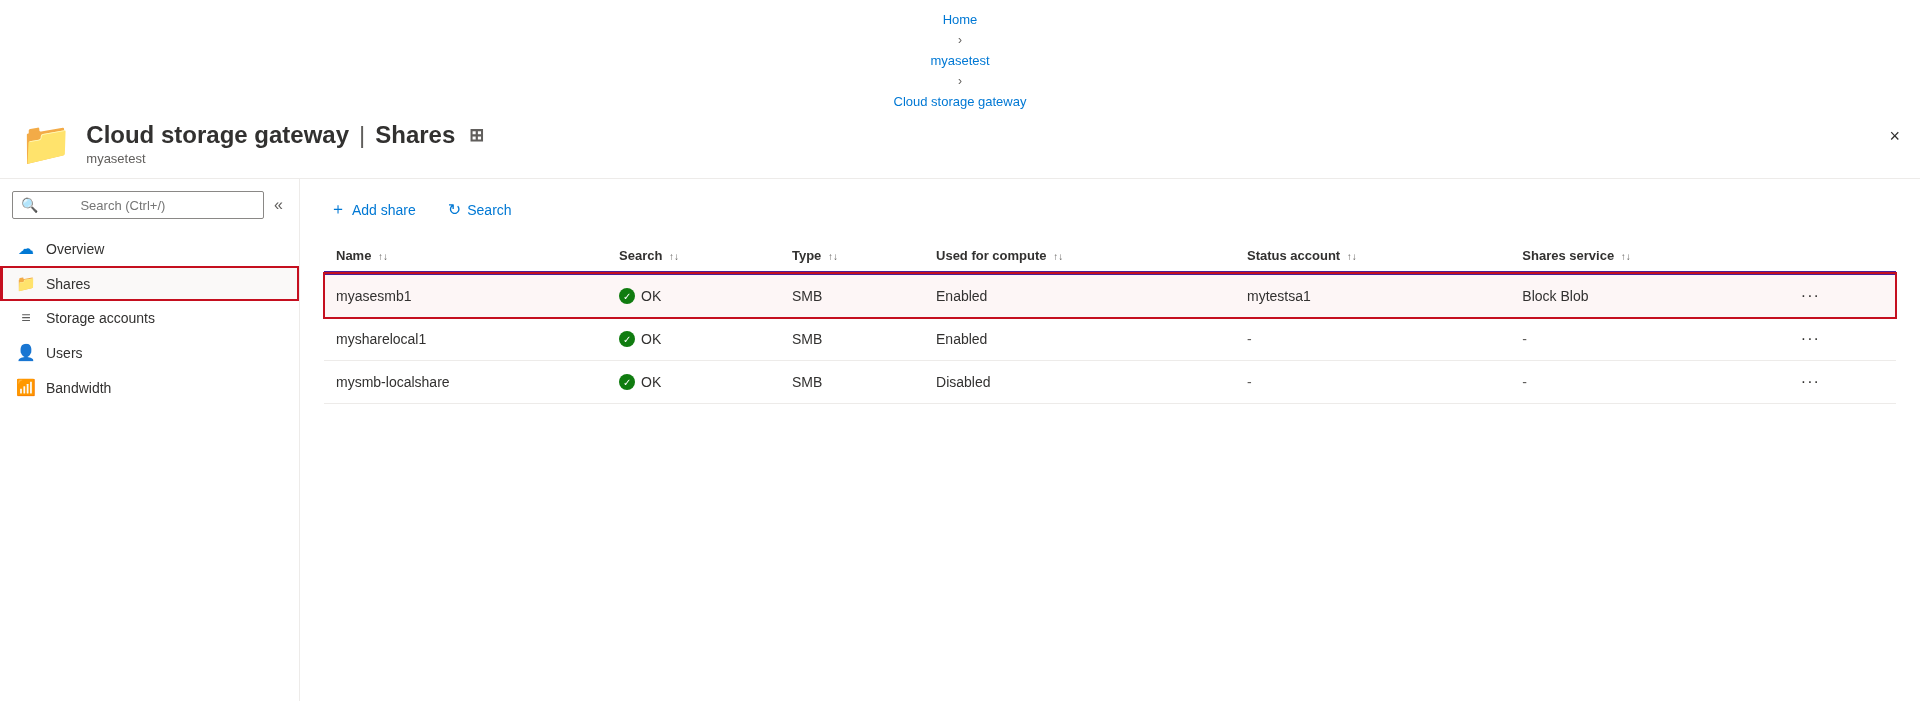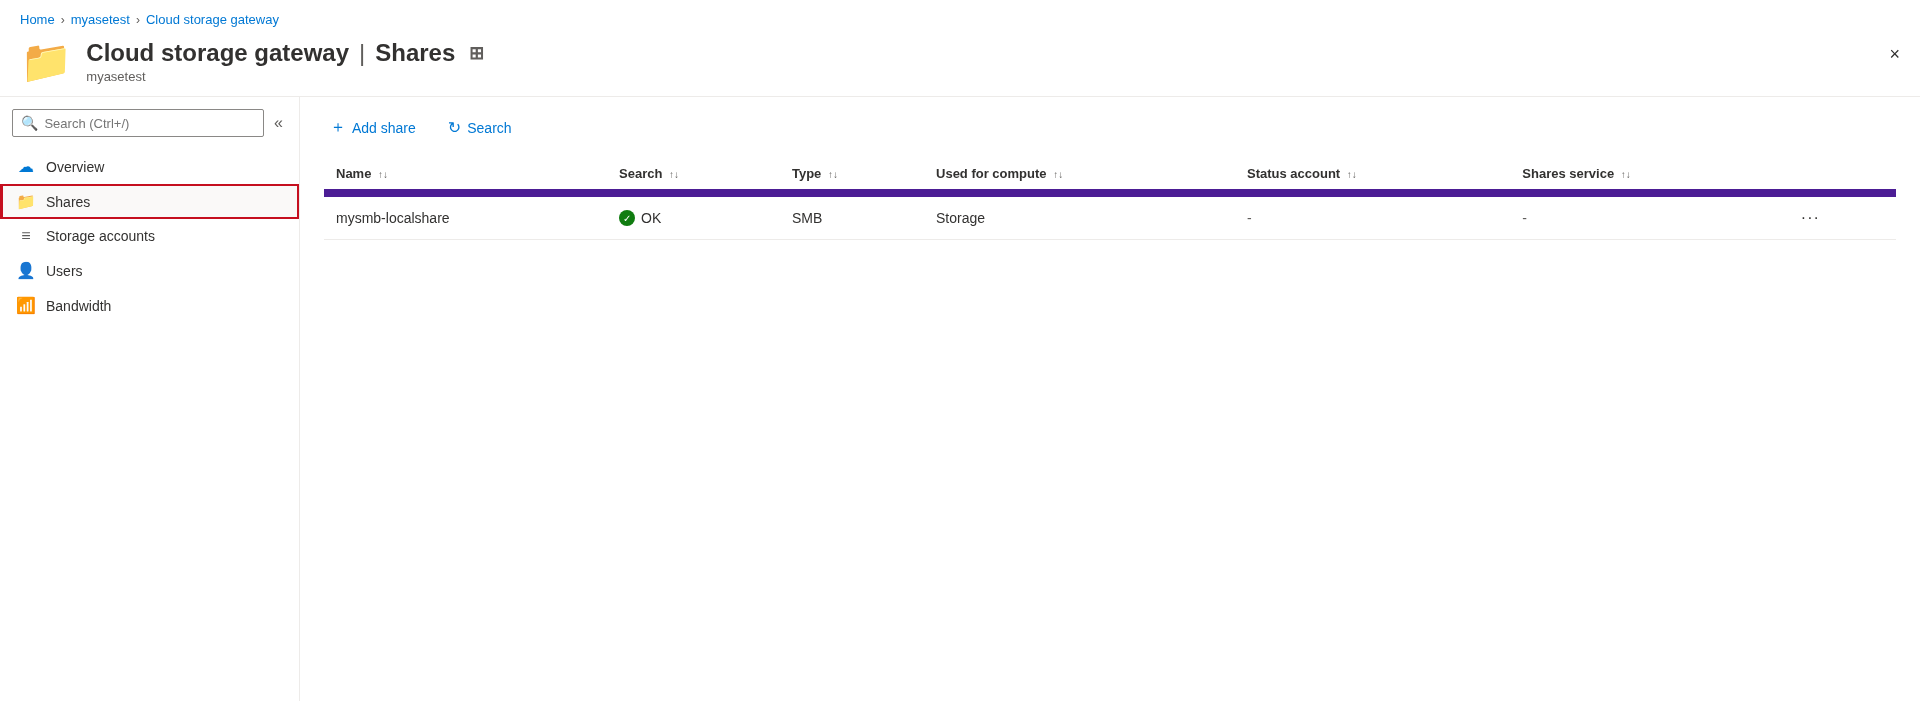--- a/index.html
+++ b/index.html
@@ -14,20 +14,21 @@
       flex-direction: column;
     }
 
     
     .breadcrumb {
       display: flex;
       align-items: center;
       padding: 12px 20px 8px 20px;
       gap: 6px;
       font-size: 13px;
+      flex-direction: column;
     }
     .breadcrumb a {
       color: #0078d4;
       text-decoration: none;
     }
     .breadcrumb-sep { color: #605e5c; font-size: 12px; }
 
     
     .page-header {
       display: flex;
@@ -110,20 +111,21 @@
       background: #fff;
     }
     .search-icon-inner { color: #605e5c; font-size: 14px; }
     .search-input {
       border: none;
       outline: none;
       font-size: 13px;
       color: #0f172a;
       width: 100%;
       background: transparent;
+      margin-left: 36px;
     }
     .collapse-btn {
       color: #605e5c;
       cursor: pointer;
       font-size: 16px;
       background: none;
       border: none;
       padding: 4px;
     }
 
@@ -193,21 +195,21 @@
     .data-table {
       width: 100%;
       border-collapse: collapse;
     }
     .data-table th {
       text-align: left;
       font-weight: 600;
       font-size: 13px;
       color: #323130;
       padding: 8px 12px;
-      border-bottom: 8px solid #4c1d95;
+      border-bottom: 4px solid #4c1d95;
       white-space: nowrap;
     }
     .sort-icon { font-size: 10px; color: #605e5c; margin-left: 3px; }
     .data-table td {
       padding: 10px 12px;
       border-bottom: 1px solid #edebe9;
       font-size: 14px;
       color: #323130;
     }
 
@@ -341,30 +343,58 @@
             <span class="sort-icon">↑↓</span>
           </th>
           <th>
             <span>Shares service</span>
             <span class="sort-icon">↑↓</span>
           </th>
           <th></th>
         </tr>
       </thead>
       <tbody id="table-body">
+      <tr style="outline: rgb(197, 15, 31) solid 2px; outline-offset: -1px;">
+            <td style="background: rgb(253, 246, 246);">myasesmb1</td>
+            <td style="background: rgb(253, 246, 246);">
+              <span class="status-ok">
+                <span class="status-check">✓</span>
+                <span>OK</span>
+              </span>
+            </td>
+            <td style="background: rgb(253, 246, 246);">SMB</td>
+            <td style="background: rgb(253, 246, 246);">Enabled</td>
+            <td style="background: rgb(253, 246, 246);">mytestsa1</td>
+            <td style="background: rgb(253, 246, 246);">Block Blob</td>
+            <td style="background: rgb(253, 246, 246);"><button class="ellipsis-btn">···</button></td>
+          </tr>
+          <tr>
+            <td>mysharelocal1</td>
+            <td>
+              <span class="status-ok">
+                <span class="status-check">✓</span>
+                <span>OK</span>
+              </span>
+            </td>
+            <td>SMB</td>
+            <td>Enabled</td>
+            <td><span class="dash">-</span></td>
+            <td><span class="dash">-</span></td>
+            <td><button class="ellipsis-btn">···</button></td>
+          </tr>
           <tr>
             <td>mysmb-localshare</td>
             <td>
               <span class="status-ok">
                 <span class="status-check">✓</span>
                 <span>OK</span>
               </span>
             </td>
             <td>SMB</td>
-            <td>Storage</td>
+            <td>Disabled</td>
             <td><span class="dash">-</span></td>
             <td><span class="dash">-</span></td>
             <td><button class="ellipsis-btn">···</button></td>
           </tr>
         </tbody>
     </table>
   </div>
 </div>
 
 </body></html>

